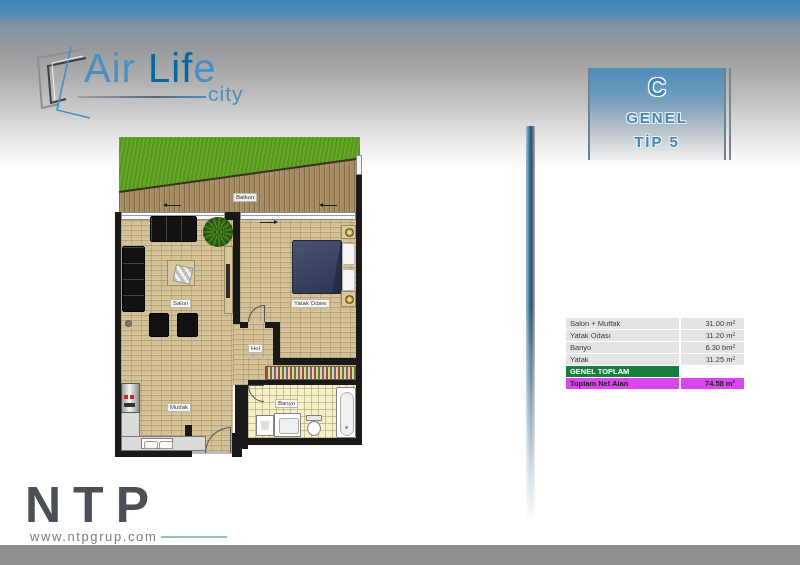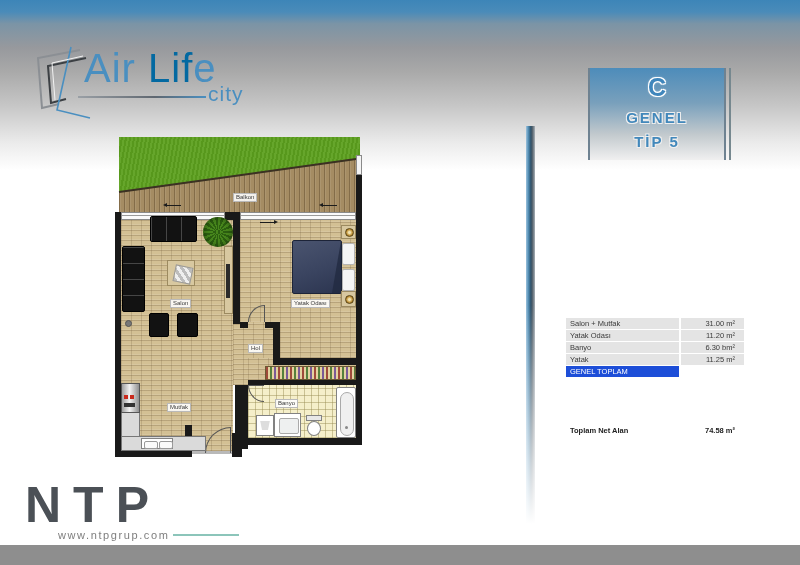--- a/index.html
+++ b/index.html
@@ -103,29 +103,29 @@
     border-right:4px solid #1c1c1c;border-top:2.5px solid transparent;border-bottom:2.5px solid transparent;}
   .arr.r::after{content:"";position:absolute;right:-4px;top:-2px;
     border-left:4px solid #1c1c1c;border-top:2.5px solid transparent;border-bottom:2.5px solid transparent;}
 
   
   .areas{left:566px;top:318px;width:178px;font-size:7.5px;color:#3a3a3a;}
   .trow{display:flex;margin-bottom:1px;height:11px;line-height:11px;}
   .tcell-l{width:113px;background:#e4e4e4;padding-left:4px;box-sizing:border-box;}
   .tcell-gap{width:2px;}
   .tcell-v{flex:1;background:#e4e4e4;text-align:right;padding-right:9px;box-sizing:border-box;}
-  .trow.header .tcell-l{background:#1d4ed8;color:#ffffff;font-weight:normal;}
+  .trow.header .tcell-l{background:#15803d;color:#ffffff;font-weight:bold;}
   .trow.header .tcell-v{background:transparent;}
   .trow.total{font-weight:bold;color:#222;}
-  .trow.total .tcell-l,.trow.total .tcell-v{background:#d946ef;margin-top:47px;}
+  .trow.total .tcell-l,.trow.total .tcell-v{background:#d946ef;}
 
   
   .ntp{left:25px;top:480px;font-size:50px;font-weight:bold;color:#4b5056;letter-spacing:12px;line-height:1;}
   .site-row{left:30px;top:529px;display:flex;align-items:center;}
-  .site{font-size:11px;letter-spacing:1.6px;color:#7e7e7e;margin-left:28px;}
+  .site{font-size:13px;letter-spacing:1.6px;color:#7e7e7e;}
   .site-line{width:66px;height:2px;background:#8cc5ba;margin-left:4px;}
 </style>
 </head>
 <body>
 
 <div class="abs header-bg"></div>
 <div class="abs footer-bar"></div>
 
 <div class="abs brand-mark">
   <svg width="70" height="78" viewBox="0 0 70 78">

